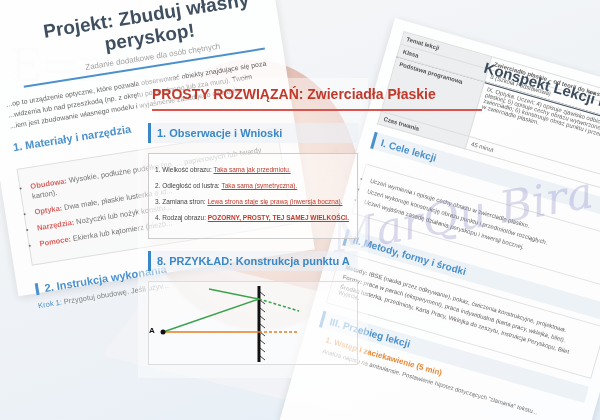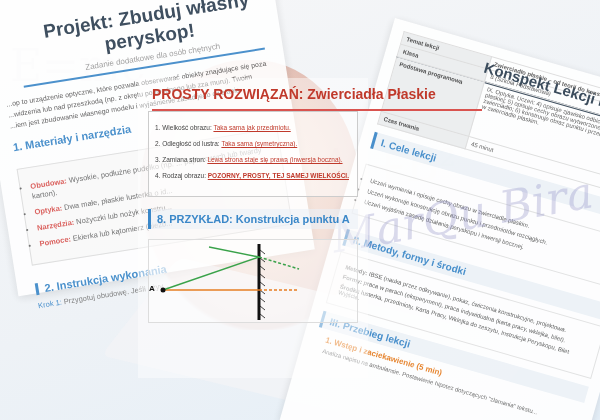--- a/index.html
+++ b/index.html
@@ -123,20 +123,21 @@
   </div>
   <h3>III. Przebieg lekcji</h3>
   <div class="sub">1. Wstęp i zaciekawienie (5 min)</div>
   <div class="txt">Analiza napisu na ambulansie. Postawienie hipotez dotyczących "złamania" tekstu...</div>
 </div>
 
 <div class="watermark">MarQu Bira</div>
 
 <div class="doc doc-center">
   <div class="title">PROSTY ROZWIĄZAŃ: Zwierciadła Płaskie</div>
+  <h3>1. Obserwacje i Wnioski</h3>
   <div class="answers">
     <div><span>1. Wielkość obrazu:</span> <span class="ans">Taka sama jak przedmiotu.</span></div>
     <div><span>2. Odległość od lustra:</span> <span class="ans">Taka sama (symetryczna).</span></div>
     <div><span>3. Zamiana stron:</span> <span class="ans">Lewa strona staje się prawą (inwersja boczna).</span></div>
     <div><span>4. Rodzaj obrazu:</span> <span class="ans bold">POZORNY, PROSTY, TEJ SAMEJ WIELKOŚCI.</span></div>
   </div>
   <h3>8. PRZYKŁAD: Konstrukcja punktu A</h3>
   <div class="diagram">
     <svg width="210" height="82" viewBox="0 0 210 82">
       <line x1="110" y1="4" x2="110" y2="80" stroke="#111" stroke-width="3"></line>

